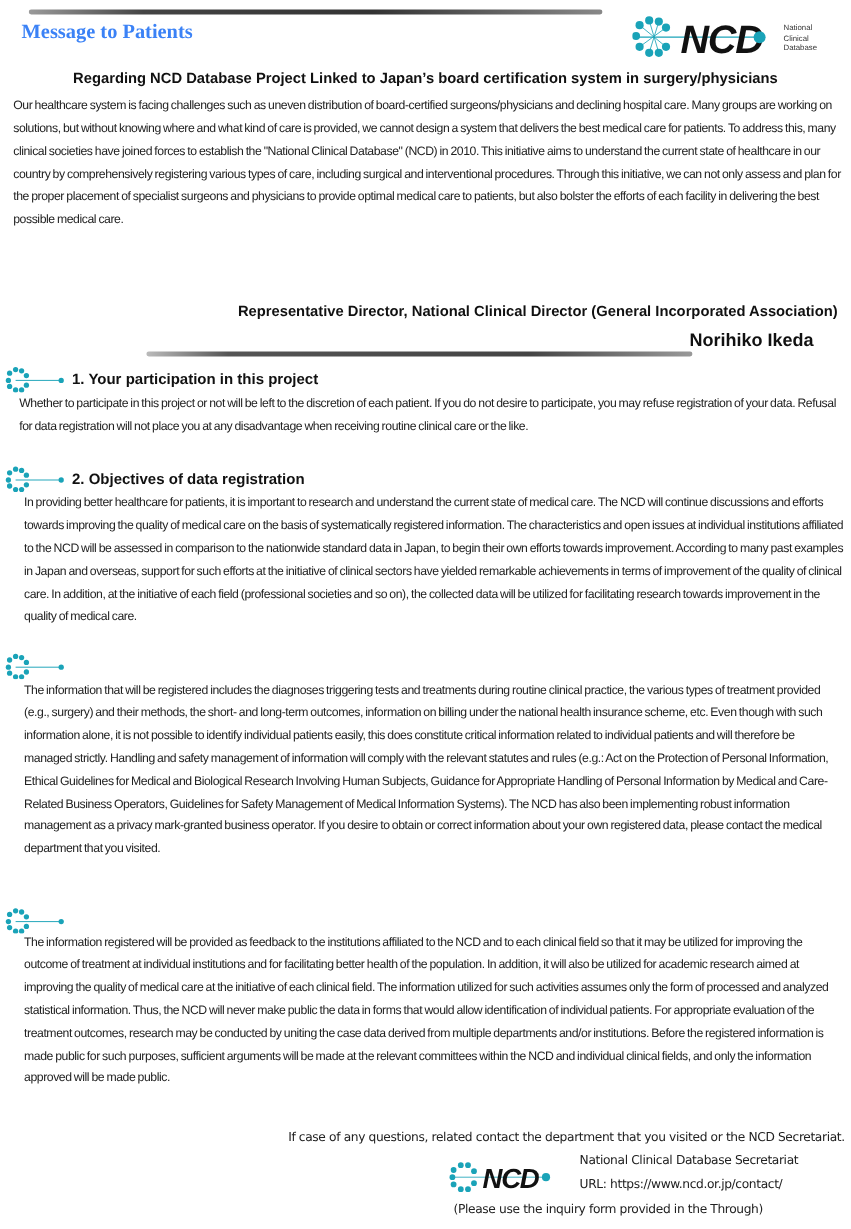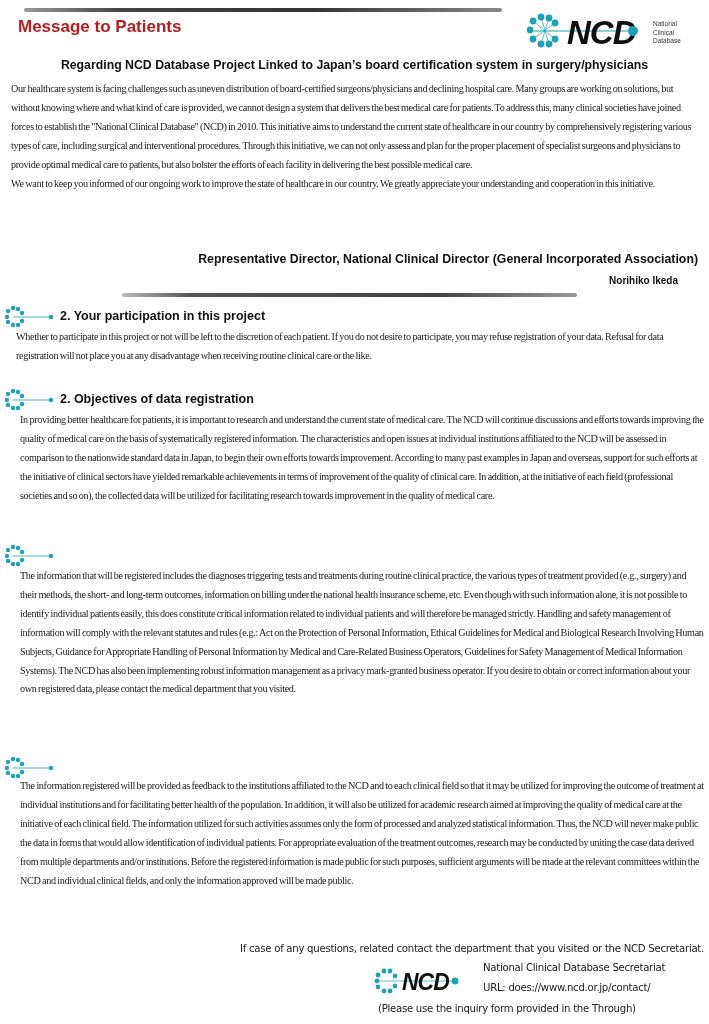--- a/index.html
+++ b/index.html
@@ -1,26 +1,26 @@
 <!DOCTYPE html>
 <html><head>
 <meta charset="utf-8">
 <style>
   html, body { margin: 0; padding: 0; background: #ffffff; }
   body { width: 709px; height: 1024px; position: relative; overflow: hidden; font-family: "DejaVu Sans", sans-serif; color: #1a1a1a; }
   .topbar { position: absolute; left: 24px; top: 8px; width: 478px; height: 4px;
     background: linear-gradient(to right, #9a9a9a, #444 20%, #333 60%, #888 100%); border-radius: 2px; }
-  .title { position: absolute; left: 18px; top: 17px; font-family: Liberation Sans, sans-serif; font-weight: 700; font-size: 17px; color: #b91c1c; }
+  .title { position: absolute; left: 18px; top: 17px; font-family: Liberation Serif, serif; font-weight: 700; font-size: 17px; color: #3b82f6; }
   .logo { position: absolute; left: 527px; top: 13px; width: 180px; height: 38px; }
   .logo-small-text { position: absolute; left: 653px; top: 20px; font-family: "Liberation Sans", sans-serif; font-size: 6.5px; line-height: 8.5px; color: #333; }
   .subtitle { position: absolute; left: 0; width: 709px; top: 58px; text-align: center; font-family: "Liberation Sans", sans-serif; font-weight: 700; font-size: 12.3px; color: #111; }
-  .para { position: absolute; font-family: Liberation Serif, serif; font-size: 10.2px; line-height: 18.9px; color: #222; letter-spacing: -0.35px; word-spacing: -0.6px; text-align: left; }
+  .para { position: absolute; font-family: Liberation Sans, sans-serif; font-size: 10.2px; line-height: 18.9px; color: #222; letter-spacing: -0.35px; word-spacing: -0.6px; text-align: left; }
   .intro { left: 11px; top: 80px; width: 690px; }
   .sig1 { position: absolute; right: 11px; top: 252px; font-family: "Liberation Sans", sans-serif; font-weight: 700; font-size: 12.3px; color: #111; }
-  .sig2 { position: absolute; right: 31px; top: 275px; font-family: "Liberation Sans", sans-serif; font-weight: 700; font-size: 10px; color: #111; }
+  .sig2 { position: absolute; right: 31px; top: 275px; font-family: "Liberation Sans", sans-serif; font-weight: 700; font-size: 15px; color: #111; }
   .midbar { position: absolute; left: 122px; top: 293px; width: 455px; height: 4px;
     background: linear-gradient(to right, #bbb, #555 15%, #444 70%, #999 100%); border-radius: 2px; }
   .sec-head { position: absolute; left: 4px; height: 22px; display: flex; align-items: center; }
   .sec-icon { width: 54px; height: 22px; }
   .sec-title { font-family: "Liberation Sans", sans-serif; font-weight: 700; font-size: 12.5px; color: #111; margin-left: 2px; }
   .s1 { left: 16px; top: 328px; width: 686px; }
   .s2 { left: 20px; top: 411px; width: 684px; }
   .s3 { left: 20px; top: 567px; width: 684px; }
   .s4 { left: 20px; top: 777px; width: 684px; }
   .footer-line { position: absolute; right: 5px; top: 943px; font-family: "DejaVu Sans", sans-serif; font-size: 10.2px; color: #222; letter-spacing: -0.3px; }
@@ -58,21 +58,20 @@
 <div class="logo-small-text">
   <div>National</div>
   <div>Clinical</div>
   <div>Database</div>
 </div>
 
 <div class="subtitle">Regarding NCD Database Project Linked to Japan’s board certification system in surgery/physicians</div>
 
 <div class="para intro">
   <div>Our healthcare system is facing challenges such as uneven distribution of board-certified surgeons/physicians and declining hospital care. Many groups are working on solutions, but without knowing where and what kind of care is provided, we cannot design a system that delivers the best medical care for patients. To address this, many clinical societies have joined forces to establish the "National Clinical Database" (NCD) in 2010. This initiative aims to understand the current state of healthcare in our country by comprehensively registering various types of care, including surgical and interventional procedures. Through this initiative, we can not only assess and plan for the proper placement of specialist surgeons and physicians to provide optimal medical care to patients, but also bolster the efforts of each facility in delivering the best possible medical care.</div>
-  <div>We want to keep you informed of our ongoing work to improve the state of healthcare in our country. We greatly appreciate your understanding and cooperation in this initiative.</div>
 </div>
 
 <div class="sig1">Representative Director, National Clinical Director (General Incorporated Association)</div>
 <div class="sig2">Norihiko Ikeda</div>
 <div class="midbar"></div>
 
 <div class="sec-head" style="top:305px;">
   <svg class="sec-icon" viewBox="0 0 54 22">
     <g fill="#1aa3b8">
         <circle cx="9" cy="3" r="2.2"></circle>
@@ -81,21 +80,21 @@
         <circle cx="18" cy="8" r="2.2"></circle>
         <circle cx="3" cy="12" r="2.2"></circle>
         <circle cx="4" cy="17" r="2.2"></circle>
         <circle cx="18" cy="16" r="2.2"></circle>
         <circle cx="9" cy="20" r="2.2"></circle>
         <circle cx="14" cy="20" r="2.2"></circle>
         <circle cx="47" cy="12" r="2.2"></circle>
       </g>
     <line x1="9" y1="12" x2="47" y2="12" stroke="#1aa3b8" stroke-width="0.8"></line>
   </svg>
-  <span class="sec-title">2.  Your participation in this project</span>
+  <span class="sec-title">1.  Your participation in this project</span>
 </div>
 <div class="para s1">Whether to participate in this project or not will be left to the discretion of each patient. If you do not desire to participate, you may refuse registration of your data. Refusal for data registration will not place you at any disadvantage when receiving routine clinical care or the like.</div>
 
 <div class="sec-head" style="top:388px;">
   <svg class="sec-icon" viewBox="0 0 54 22">
     <g fill="#1aa3b8">
         <circle cx="9" cy="3" r="2.2"></circle>
         <circle cx="14" cy="4" r="2.2"></circle>
         <circle cx="4" cy="6" r="2.2"></circle>
         <circle cx="18" cy="8" r="2.2"></circle>
@@ -161,14 +160,14 @@
       <circle cx="4" cy="19" r="2.4"></circle>
       <circle cx="21" cy="18" r="2.4"></circle>
       <circle cx="10" cy="23" r="2.4"></circle>
       <circle cx="16" cy="23" r="2.4"></circle>
   </g>
   <line x1="3" y1="13" x2="80" y2="13" stroke="#1aa3b8" stroke-width="0.7"></line>
   <text x="28" y="22" font-family="Liberation Sans, sans-serif" font-weight="700" font-style="italic" font-size="23" fill="#111" letter-spacing="-1">NCD</text>
   <circle cx="81" cy="13" r="3.4" fill="#1aa3b8"></circle>
 </svg>
 <div class="footer-org">National Clinical Database Secretariat</div>
-<div class="footer-url">URL: does://www.ncd.or.jp/contact/</div>
+<div class="footer-url">URL: https://www.ncd.or.jp/contact/</div>
 <div class="footer-note">(Please use the inquiry form provided in the Through)</div>
 
 </body></html>

